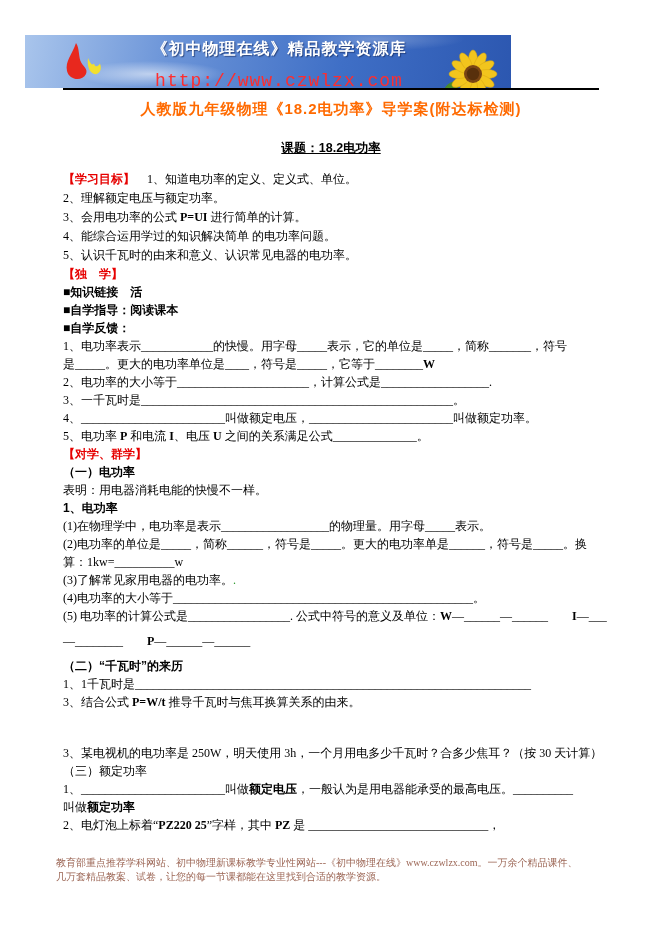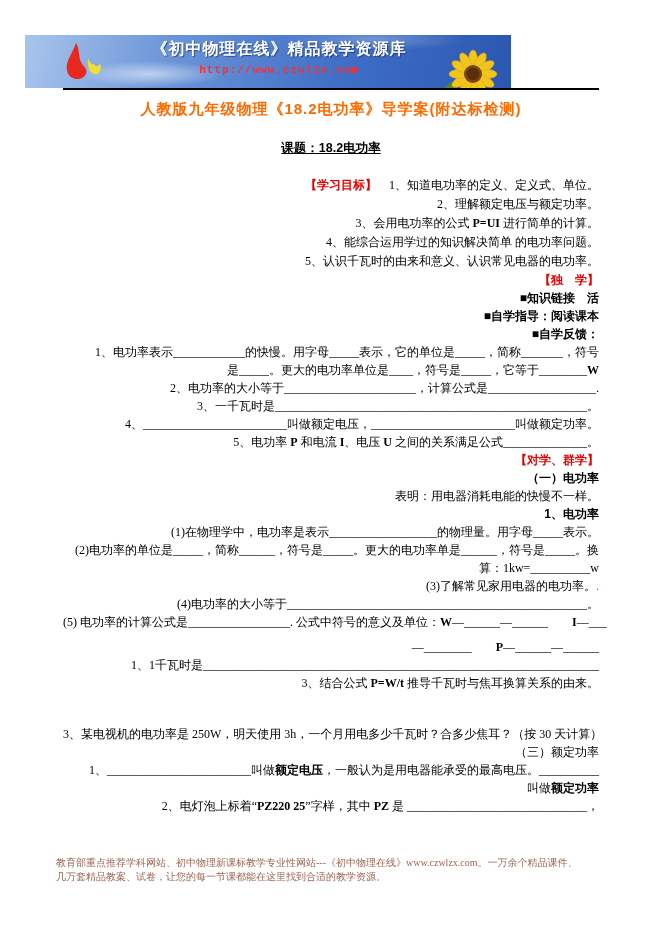--- a/index.html
+++ b/index.html
@@ -24,39 +24,39 @@
   .c2{ left:260px; top:-8px; width:180px; height:24px; opacity:.5; }
   .logo{ position:absolute; left:36px; top:6px; }
   .b-text{ position:absolute; left:100px; right:78px; top:4px; text-align:center; }
   .b-title{
     color:#fff; font-weight:bold; font-size:16px; letter-spacing:1px;
     font-family:"Liberation Serif","DejaVu Serif",serif;
     text-shadow:1px 1px 1px rgba(20,40,90,.65);
     white-space:nowrap;
   }
   .b-url{
-    margin-top:4px; color:#ff2d2d; font-size:11px; font-weight:bold;
+    margin-top:11px; color:#ff2d2d; font-size:18px; font-weight:normal;
     font-family:"Liberation Mono","DejaVu Sans Mono",monospace; letter-spacing:1px;
   }
   .flower{ position:absolute; right:0; bottom:-6px; }
 
   .rule{ border-top:2px solid #000; margin-top:0; }
   .doc-title{
     margin-top:10px; text-align:center; font-weight:bold; font-size:15px;
     color:#ff6a00; letter-spacing:1px;
     font-family:"Liberation Sans","DejaVu Sans",sans-serif;
   }
   .doc-subtitle{
     margin-top:21px; text-align:center; font-weight:bold; font-size:12.5px;
     font-family:"Liberation Sans","DejaVu Sans",sans-serif;
     text-decoration:underline;
   }
 
   
-  .docbody{ margin-top:19px;text-align:right; }
+  .docbody{ margin-top:13px; }
   .ln{ font-size:12px; line-height:18px; white-space:nowrap; }
   .goals .ln{ line-height:19px; }
   .red{ color:#e60000; font-weight:bold; font-family:"Liberation Sans","DejaVu Sans",sans-serif; }
   .b{ font-weight:bold; }
   .bs{ font-weight:bold; font-family:"Liberation Sans","DejaVu Sans",sans-serif; }
   .green{ color:#2e9a2e; }
   .gap-cont{ margin-top:7px; }
   .gap-big{ margin-top:33px; }
 
   
@@ -136,20 +136,21 @@
       <p class="ln"><span>(1)在物理学中，电功率是表示__________________的物理量。用字母_____表示。</span></p>
       <p class="ln"><span>(2)电功率的单位是_____，简称______，符号是_____。更大的电功率单是______，符号是_____。换</span></p>
       <p class="ln"><span>算：1kw=__________w</span></p>
       <p class="ln"><span>(3)了解常见家用电器的电功率。</span><span class="green">.</span></p>
       <p class="ln"><span>(4)电功率的大小等于__________________________________________________。</span></p>
       <p class="ln"><span>(5) 电功率的计算公式是_________________. 公式中符号的意义及单位：</span><span class="b">W</span><span>—______—______　　</span><span class="b">I</span><span>—___</span></p>
       <p class="ln gap-cont"><span>—________　　</span><span class="b">P</span><span>—______—______</span></p>
     </div>
 
     <div>
+      <p class="ln gap-cont"><span class="bs">（二）“千瓦时”的来历</span></p>
       <p class="ln"><span>1、1千瓦时是__________________________________________________________________</span></p>
       <p class="ln"><span>3、结合公式 </span><span class="b">P=W/t</span><span> 推导千瓦时与焦耳换算关系的由来。</span></p>
       <p class="ln gap-big"><span>3、某电视机的电功率是 250W，明天使用 3h，一个月用电多少千瓦时？合多少焦耳？（按 30 天计算）</span></p>
     </div>
 
     <div>
       <p class="ln"><span>（三）额定功率</span></p>
       <p class="ln"><span>1、________________________叫做</span><span class="b">额定电压</span><span>，一般认为是用电器能承受的最高电压。</span><span>__________</span></p>
       <p class="ln"><span>叫做</span><span class="b">额定功率</span></p>
       <p class="ln"><span>2、电灯泡上标着“</span><span class="b">PZ220 25</span><span>”字样，其中 </span><span class="b">PZ</span><span> 是 ______________________________，</span></p>

